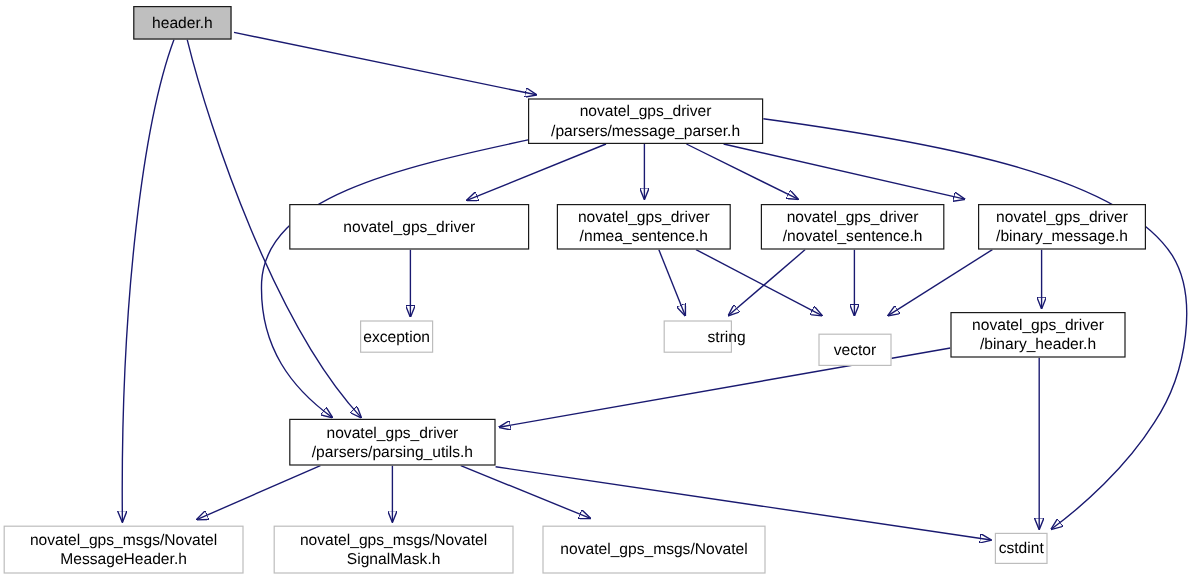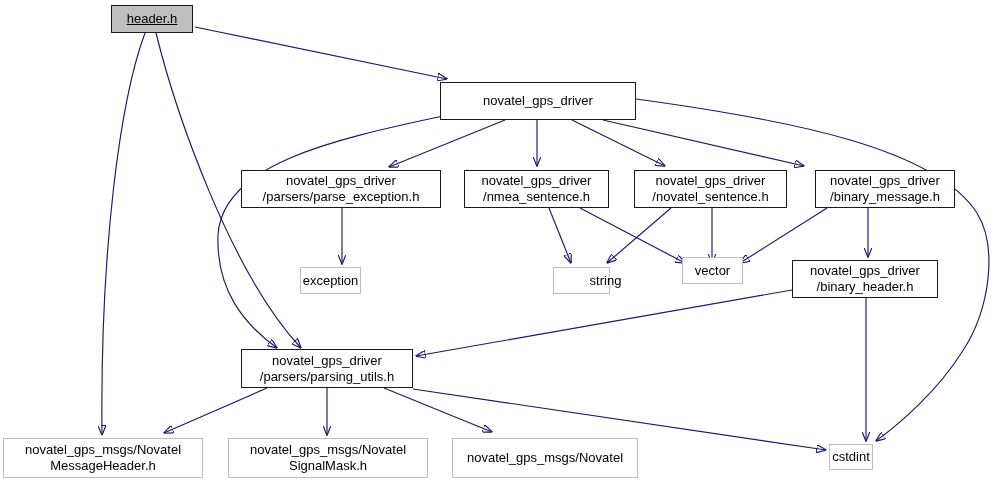--- a/index.html
+++ b/index.html
@@ -55,31 +55,31 @@
     <path d="M827,208 L740,263" marker-end="url(#arrow)"></path>
     <path d="M868,208 L868,257" marker-end="url(#arrow)"></path>
     <path d="M792,290 L416,356" marker-end="url(#arrow)"></path>
     <path d="M866,298 L866,441" marker-end="url(#arrow)"></path>
     <path d="M267,388 L164,433" marker-end="url(#arrow)"></path>
     <path d="M327,388 L327,435" marker-end="url(#arrow)"></path>
     <path d="M384,388 L492,432" marker-end="url(#arrow)"></path>
     <path d="M413,389 L826,450" marker-end="url(#arrow)"></path>
   </svg>
 
-  <div class="node selected" style="left:111px;top:5px;width:82px;height:28px;text-decoration:underline;">
+  <div class="node selected" style="left:111px;top:5px;width:82px;height:28px;">
     <span class="l">header.h</span>
   </div>
 
   <div class="node internal" style="left:440px;top:82px;width:196px;height:38px;">
     <span class="l">novatel_gps_driver</span>
+    <span class="l">/parsers/message_parser.h</span>
   </div>
 
   <div class="node internal" style="left:241px;top:170px;width:200px;height:38px;">
     <span class="l">novatel_gps_driver</span>
-    <span class="l">/parsers/parse_exception.h</span>
   </div>
 
   <div class="node internal" style="left:464px;top:170px;width:145px;height:38px;">
     <span class="l">novatel_gps_driver</span>
     <span class="l">/nmea_sentence.h</span>
   </div>
 
   <div class="node internal" style="left:634px;top:170px;width:153px;height:38px;">
     <span class="l">novatel_gps_driver</span>
     <span class="l">/novatel_sentence.h</span>
@@ -91,21 +91,21 @@
   </div>
 
   <div class="node external" style="left:300px;top:267px;width:61px;height:27px;">
     <span class="l">exception</span>
   </div>
 
   <div class="node external" style="left:553px;top:267px;width:57px;height:27px;padding-left:48px;">
     <span class="l">string</span>
   </div>
 
-  <div class="node external" style="left:682px;top:257px;width:61px;height:27px;">
+  <div class="node external" style="left:682px;top:278px;width:61px;height:27px;">
     <span class="l">vector</span>
   </div>
 
   <div class="node internal" style="left:792px;top:260px;width:146px;height:38px;">
     <span class="l">novatel_gps_driver</span>
     <span class="l">/binary_header.h</span>
   </div>
 
   <div class="node internal" style="left:241px;top:349px;width:172px;height:39px;">
     <span class="l">novatel_gps_driver</span>

